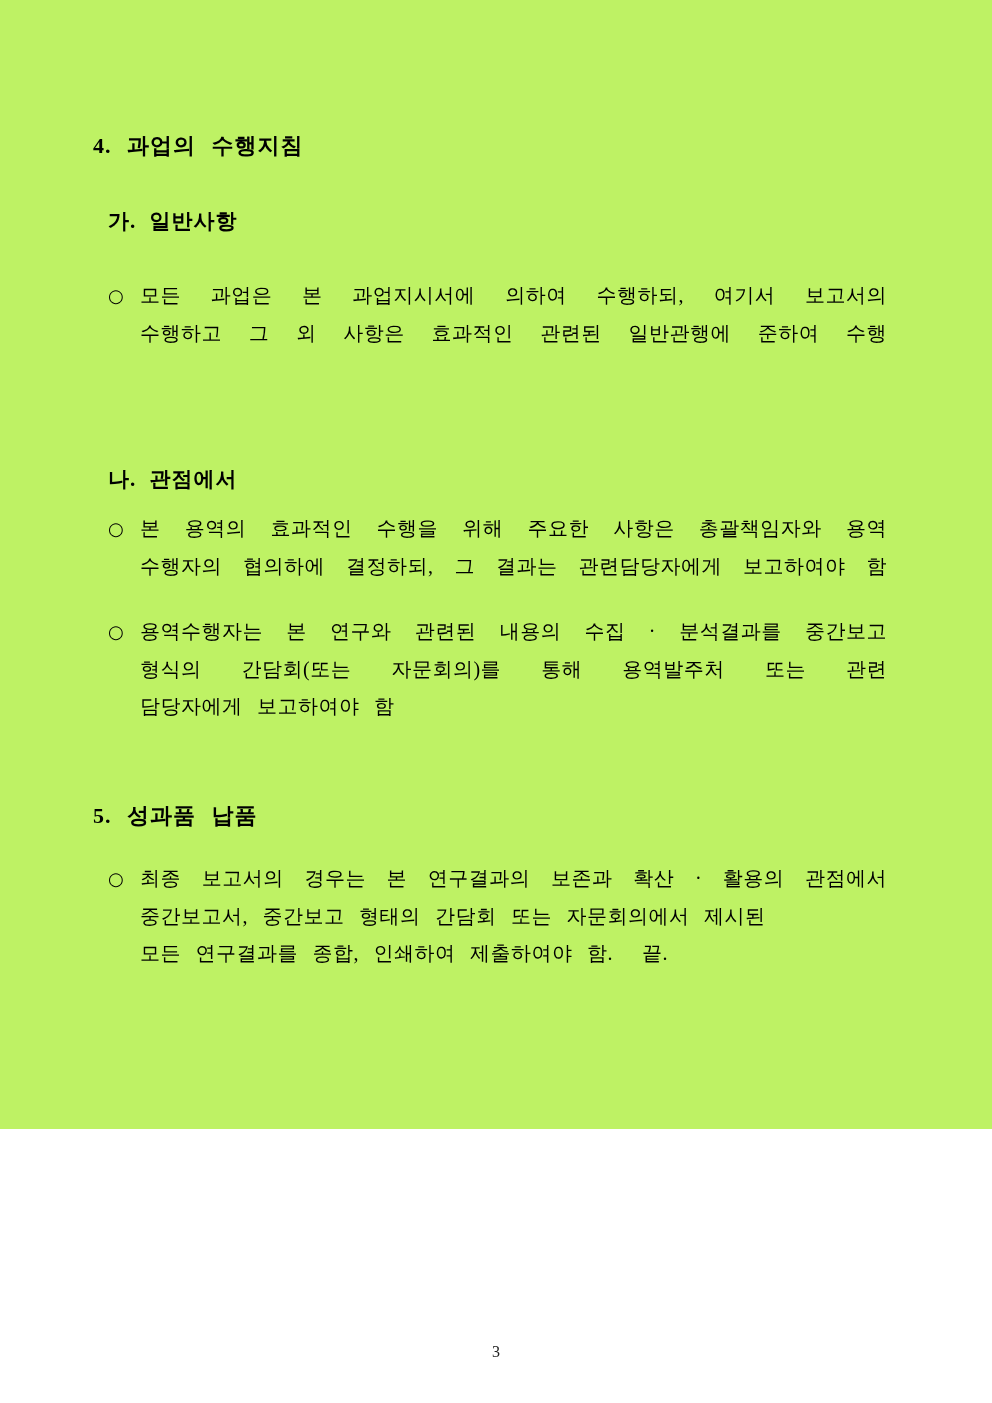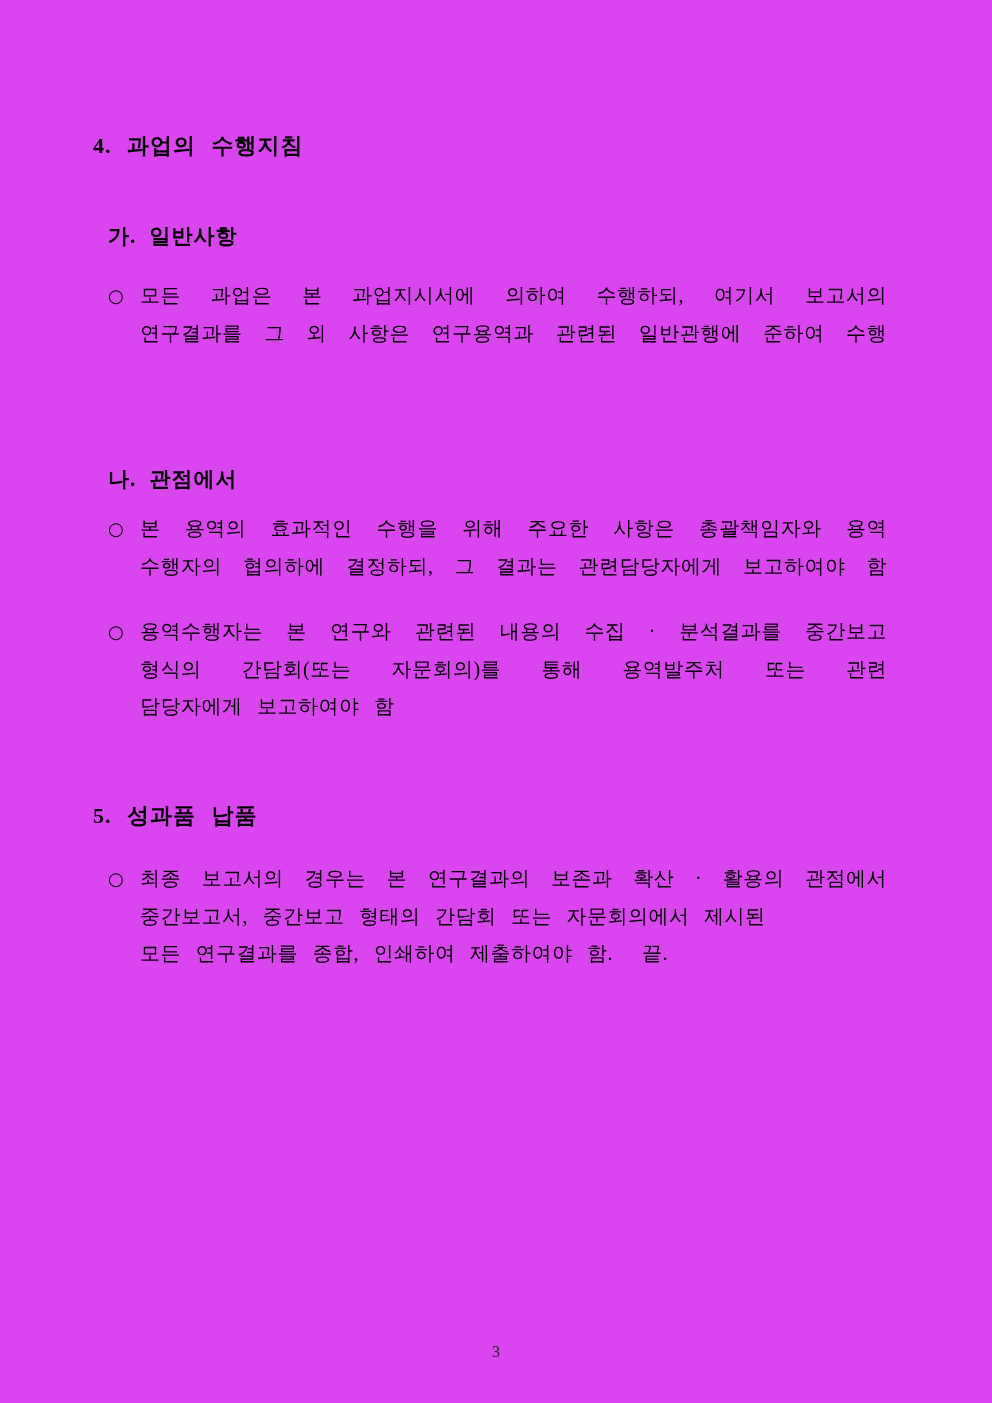--- a/index.html
+++ b/index.html
@@ -6,22 +6,22 @@
   html, body { background: #ffffff; }
   body {
     width: 992px; height: 1403px;
     font-family: "Liberation Serif", "DejaVu Serif", serif;
     color: #000000;
     position: relative;
     overflow: hidden;
   }
   .page {
     position: absolute; left: 0; top: 0;
-    width: 992px; height: 1403px;
-    background: #d946ef;
+    width: 992px; height: 1129px;
+    background: #bef264;
   }
   .sec-title {
     position: absolute; left: 93px;
     font-size: 22px; font-weight: bold;
     letter-spacing: 1px; word-spacing: 9px;
     white-space: pre;
   }
   .sub-title {
     position: absolute; left: 108px;
     font-size: 21px; font-weight: bold;
@@ -64,27 +64,27 @@
     color: #222222;
   }
 </style>
 </head>
 <body>
 
 <div class="page">
 
   <div class="sec-title" style="top:131px">4. 과업의 수행지침</div>
 
-  <div class="sub-title" style="top:222px">가. 일반사항</div>
+  <div class="sub-title" style="top:207px">가. 일반사항</div>
 
   <div class="bullet-para" style="top:277px">
     <span class="marker">○</span>
     <div class="lines">
       <div class="ln full">모든 과업은 본 과업지시서에 의하여 수행하되, 여기서 보고서의</div>
-      <div class="ln full">연구결과를 그 외 사항은 연구용역과 관련된 일반관행에 준하여 수행</div>
+      <div class="ln full">수행하고 그 외 사항은 효과적인 관련된 일반관행에 준하여 수행</div>
     </div>
   </div>
 
   <div class="sub-title" style="top:465px">나. 관점에서</div>
 
   <div class="bullet-para" style="top:510px">
     <span class="marker">○</span>
     <div class="lines">
       <div class="ln full">본 용역의 효과적인 수행을 위해 주요한 사항은 총괄책임자와 용역</div>
       <div class="ln full">수행자의 협의하에 결정하되, 그 결과는 관련담당자에게 보고하여야 함</div>

